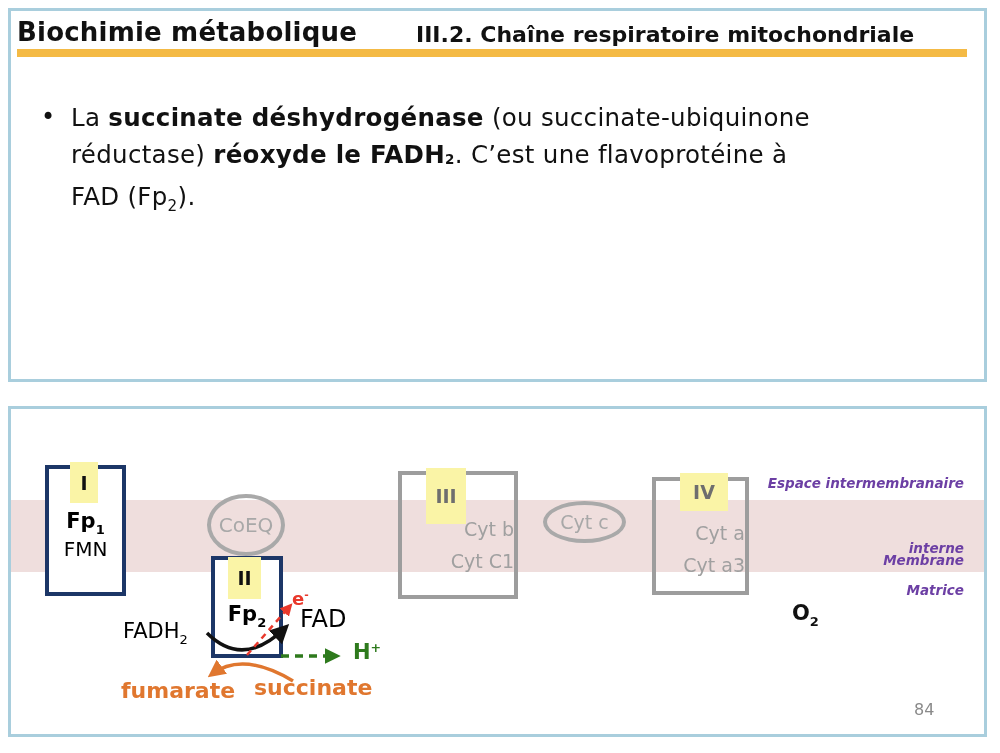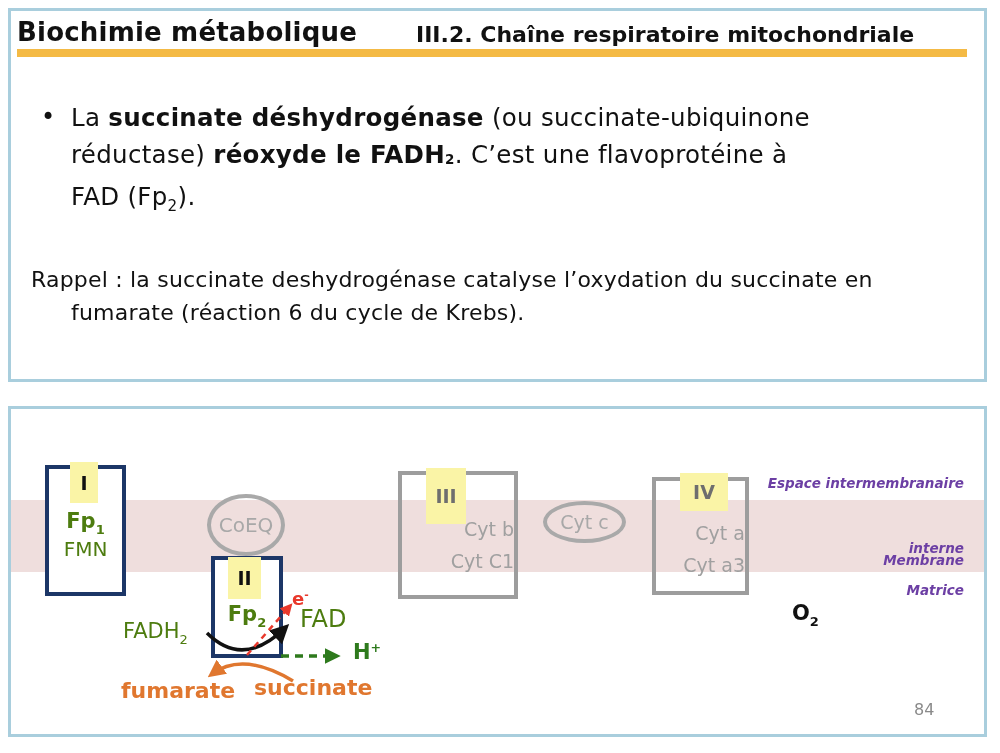--- a/index.html
+++ b/index.html
@@ -28,21 +28,21 @@
   .rappel { position:absolute; left:20px; top:252px; font-size:22px; line-height:33px; letter-spacing:0.2px; }
   .rappel-l2 { padding-left:40px; }
 
   
   .membrane-band { position:absolute; left:0; right:0; top:91px; height:72px; background:#efdedd; z-index:1; }
 
   .cx { position:absolute; text-align:center; }
   .cx-navy { border:4px solid #1c3667; background:#fff; z-index:3; }
   .cx-gray { border:4px solid #9d9d9d; background:transparent; z-index:2; }
   .cx-line { position:absolute; left:0; right:0; line-height:1.15; }
-  .navy-t { color:#4d7c0f; }
+  .navy-t { color:#000000; }
   .gray-t { color:#a0a0a0; }
   .fp { font-weight:bold; font-size:21px; }
   .cof { font-size:20px; }
   .cytline { font-size:19px;text-align:right; }
 
   .tag { position:absolute; background:#faf4a6; z-index:4; display:flex; align-items:center; justify-content:center;
          font-weight:bold; font-size:19px; color:#111; }
   .tag-gray { color:#6e6e6e; }
 
   .ellipse { position:absolute; border:4px solid #a9a9a9; border-radius:50%; display:flex; align-items:center; justify-content:center;
@@ -71,24 +71,20 @@
 
     <div class="bullet-block">
       <span class="bullet-char">•</span>
       <div class="bullet-text">
         <div><span>La </span><span class="bold">succinate déshydrogénase</span><span> (ou succinate-ubiquinone</span></div>
         <div><span>réductase) </span><span class="bold">réoxyde le FADH</span><span class="bold sub-sm">2</span><span>. C’est une flavoprotéine à</span></div>
         <div><span>FAD (Fp</span><span class="sub-lo">2</span><span>).</span></div>
       </div>
     </div>
 
-    <div class="rappel">
-      <div>Rappel : la succinate deshydrogénase catalyse l’oxydation du succinate en</div>
-      <div class="rappel-l2">fumarate (réaction 6 du cycle de Krebs).</div>
-    </div>
   </div>
 
   <div class="panel bottom-panel">
 
     <div class="membrane-band"></div>
 
     <div class="cx cx-navy" style="left:34px;top:56px;width:81px;height:131px;">
       <div class="cx-line fp navy-t" style="top:40px;"><span>Fp</span><span class="sub-lo">1</span></div>
       <div class="cx-line cof navy-t" style="top:69px;">FMN</div>
     </div>

